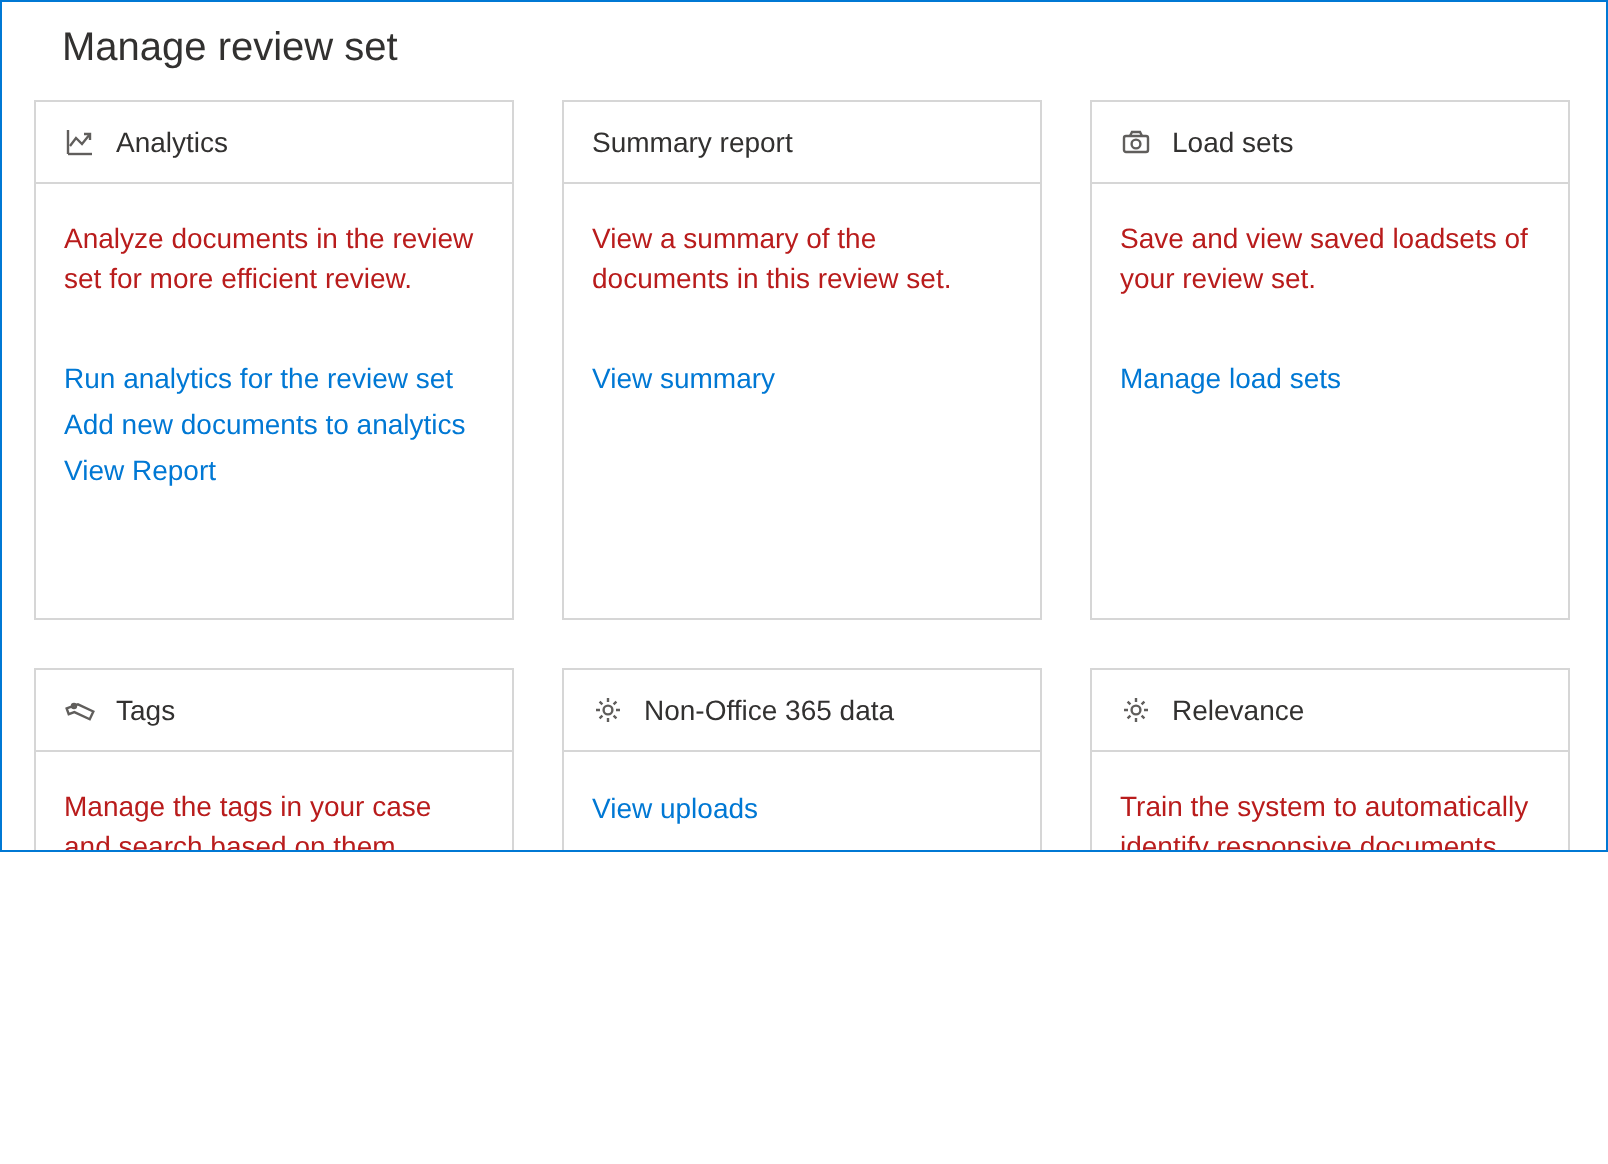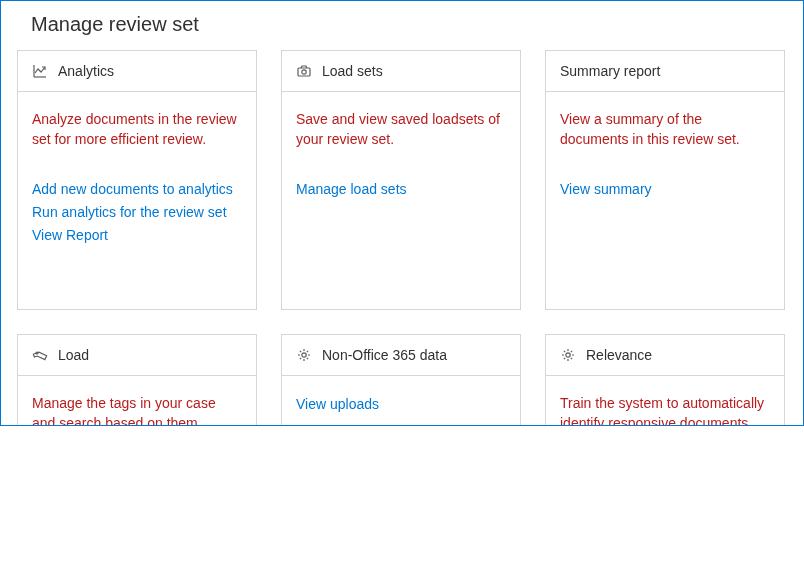--- a/index.html
+++ b/index.html
@@ -113,23 +113,35 @@
               <polyline points="2,14 14,14"></polyline>
               <polyline points="3,10 6,6 9,9 13,4"></polyline>
               <polyline points="10,4 13,4 13,7"></polyline>
             </svg>
         </span>
         <span class="card-title">Analytics</span>
       </div>
       <div class="card-body">
         <div class="card-desc">Analyze documents in the review set for more efficient review.</div>
         <div class="card-links">
+          <a class="card-link">Run analytics for the review set</a>
           <a class="card-link">Add new documents to analytics</a>
-          <a class="card-link">Run analytics for the review set</a>
           <a class="card-link">View Report</a>
+        </div>
+      </div>
+    </div>
+
+    <div class="card">
+      <div class="card-header">
+        <span class="card-title">Summary report</span>
+      </div>
+      <div class="card-body">
+        <div class="card-desc">View a summary of the documents in this review set.</div>
+        <div class="card-links">
+          <a class="card-link">View summary</a>
         </div>
       </div>
     </div>
 
     <div class="card">
       <div class="card-header">
         <span class="card-icon">
           <svg viewBox="0 0 16 16">
               <rect x="2" y="5" width="12" height="8" rx="1"></rect>
               <path d="M5,5 L6,3 L10,3 L11,5"></path>
@@ -141,39 +153,27 @@
       <div class="card-body">
         <div class="card-desc">Save and view saved loadsets of your review set.</div>
         <div class="card-links">
           <a class="card-link">Manage load sets</a>
         </div>
       </div>
     </div>
 
     <div class="card">
       <div class="card-header">
-        <span class="card-title">Summary report</span>
-      </div>
-      <div class="card-body">
-        <div class="card-desc">View a summary of the documents in this review set.</div>
-        <div class="card-links">
-          <a class="card-link">View summary</a>
-        </div>
-      </div>
-    </div>
-
-    <div class="card">
-      <div class="card-header">
         <span class="card-icon">
           <svg viewBox="0 0 16 16">
               <path d="M2,5 L8,5 L14,11 L11,14 L5,8 L2,8 Z" transform="rotate(-20 8 8)"></path>
               <circle cx="5" cy="6" r="1"></circle>
             </svg>
         </span>
-        <span class="card-title">Load</span>
+        <span class="card-title">Tags</span>
       </div>
       <div class="card-body">
         <div class="card-desc">Manage the tags in your case and search based on them.</div>
       </div>
     </div>
 
     <div class="card">
       <div class="card-header">
         <span class="card-icon">
           <svg viewBox="0 0 16 16">

